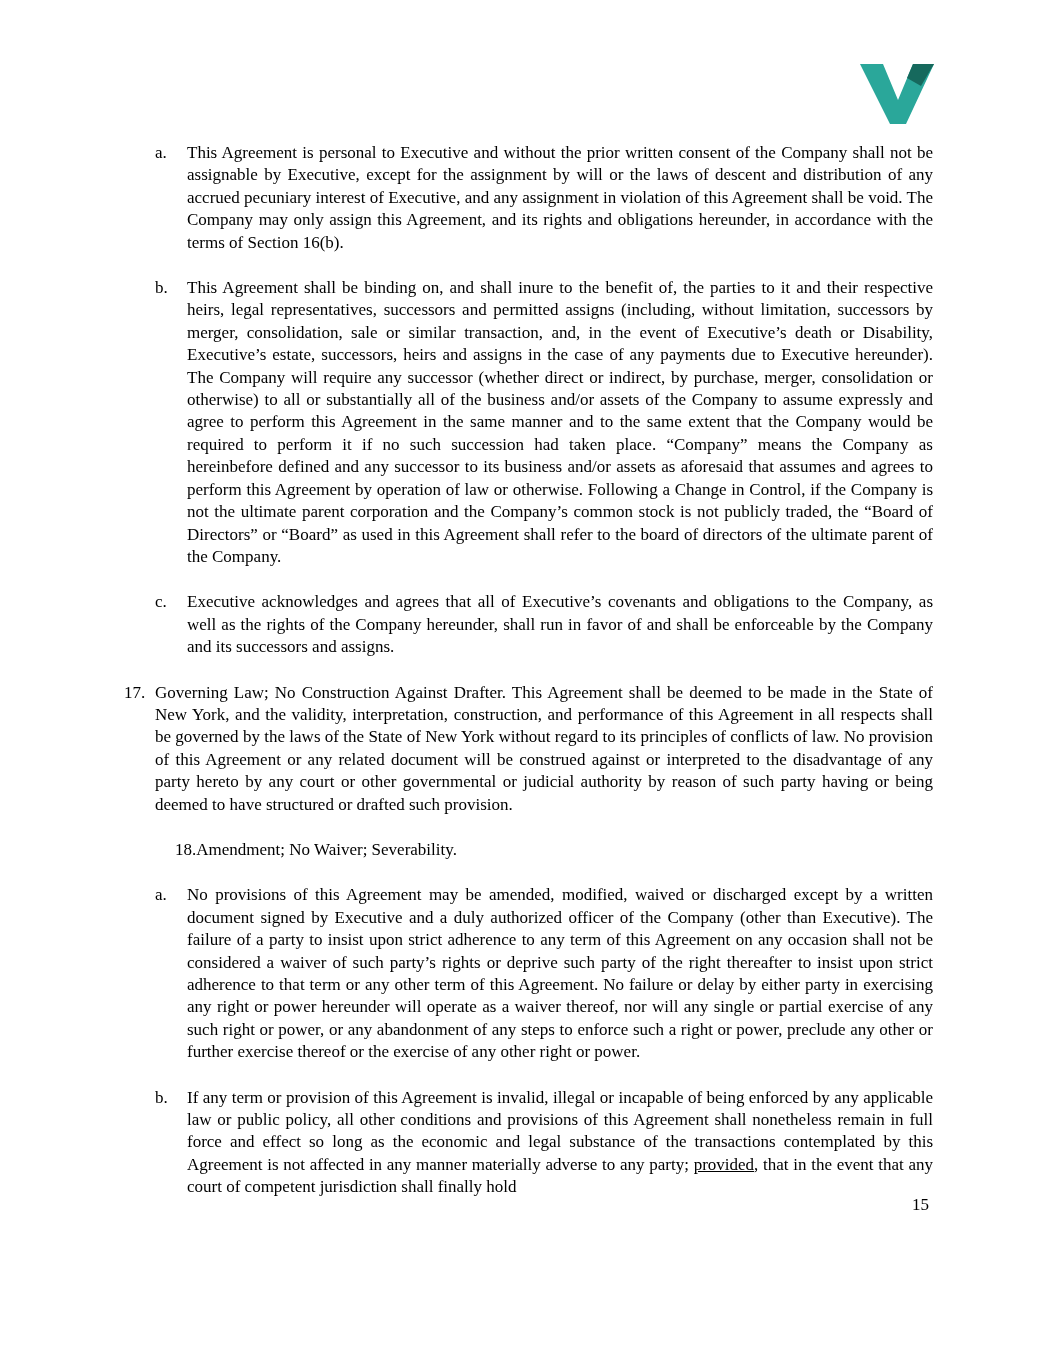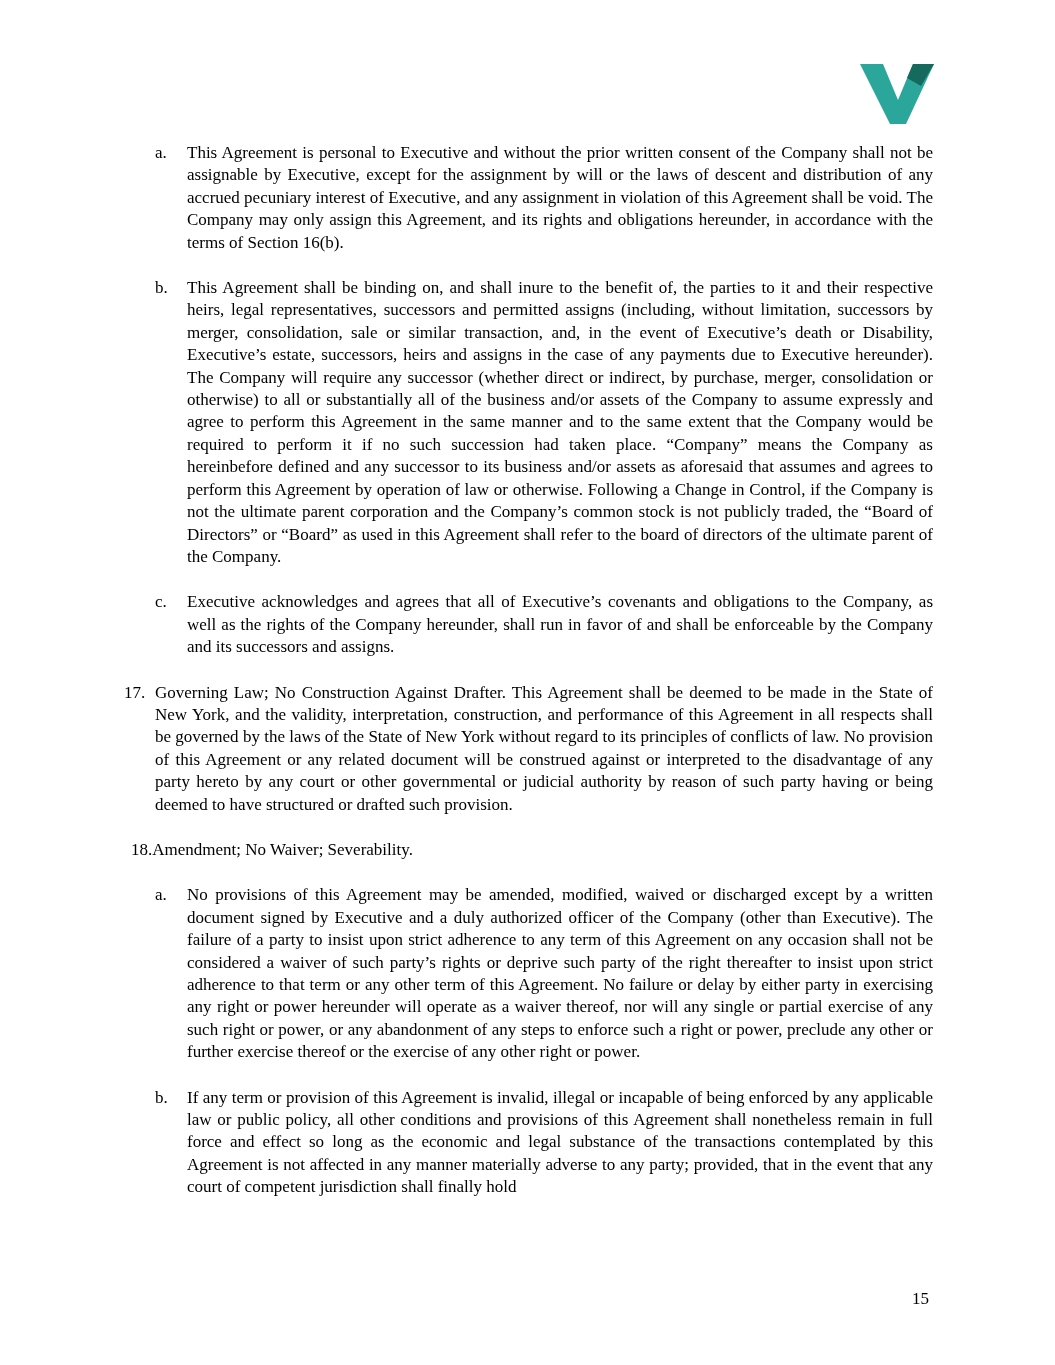--- a/index.html
+++ b/index.html
@@ -27,26 +27,26 @@
     position: absolute;
     top: 142px;
     left: 124px;
     width: 809px;
   }
   .letters { padding-left: 31px; }
   .li { display: flex; margin-bottom: 23px; }
   .lbl { flex: 0 0 32px; }
   .num-lbl { flex: 0 0 31px; }
   .txt { flex: 1; text-align: justify; }
-  .head-row { padding-left: 7px; margin-bottom: 23px; }
+  .head-row { padding-left: 7px; margin-bottom: 23px; margin-left: 44px; }
   strong { font-weight: normal; }
-  .u { }
+  .u { text-decoration: underline; }
   .page-num {
     position: absolute;
-    top: 1288px;
+    top: 1194px;
     right: 126px;
     font-size: 17px;
   }
 </style>
 </head>
 <body>
 
 <div class="sheet">
 
   <div class="logo">

